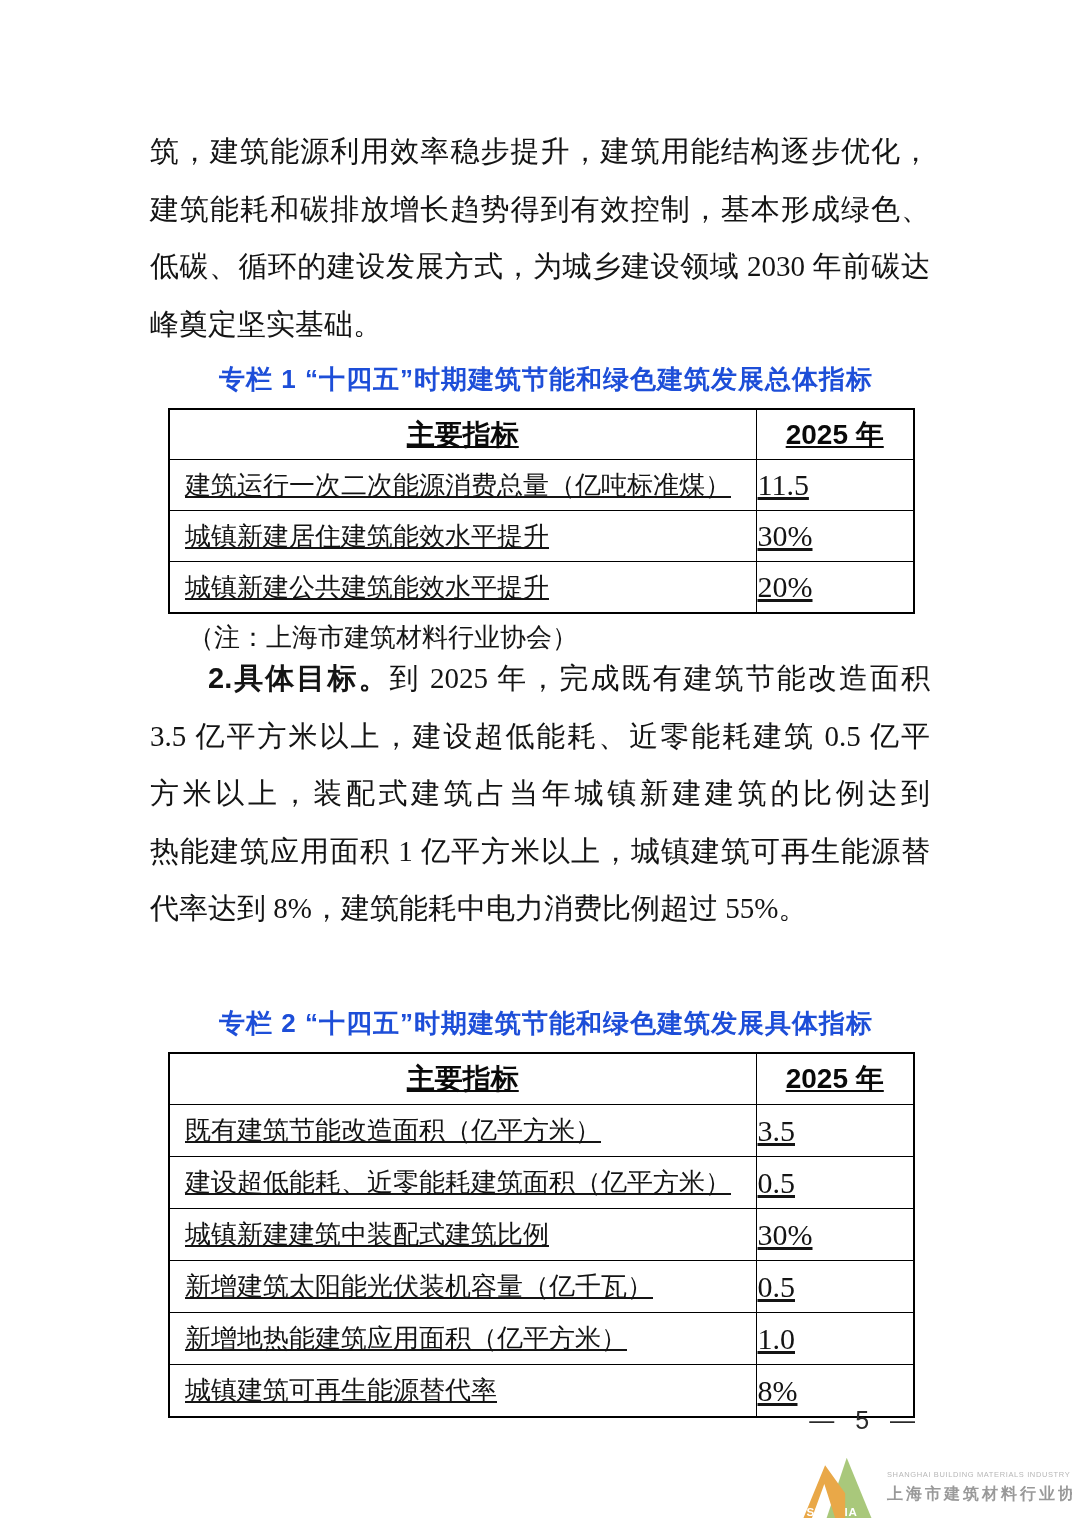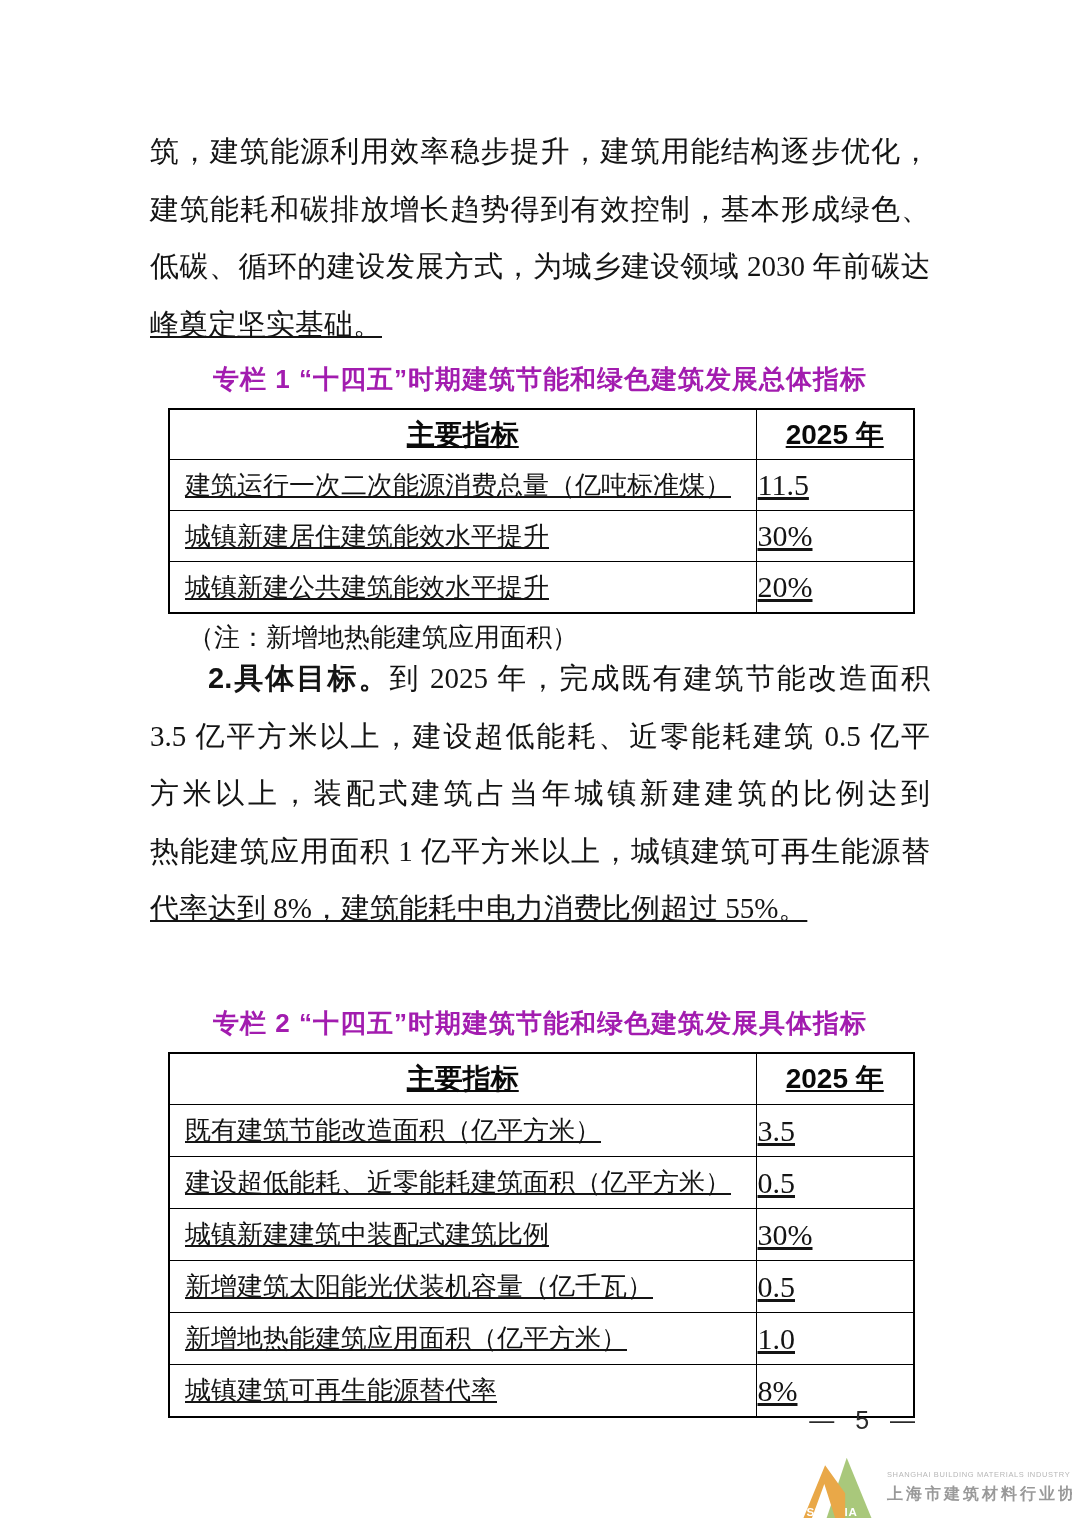--- a/index.html
+++ b/index.html
@@ -7,28 +7,28 @@
     position:relative;width:1072px;height:1527px;background:#ffffff;overflow:hidden;
     font-family:"Liberation Serif","DejaVu Serif",serif;color:#111;
   }
   
   .para{position:absolute;left:150px;width:780px;}
   .bline{
     font-size:29px;line-height:57.5px;height:57.5px;
     text-align:justify;text-align-last:justify;text-justify:inter-character;
     white-space:nowrap;color:#141414;
   }
-  .bline.last{text-align:left;text-align-last:left;text-decoration:underline;}
+  .bline.last{text-align:left;text-align-last:left;}
   .bline.indent{text-indent:58px;}
   .lead{font-family:"Liberation Sans","DejaVu Sans",sans-serif;font-weight:bold;}
   
   .box-title{
-    position:absolute;left:150px;width:780px;text-align:center;
+    position:absolute;left:156px;width:780px;text-align:center;
     font-family:"Liberation Sans","DejaVu Sans",sans-serif;font-weight:bold;
-    font-size:26px;letter-spacing:1px;color:#a21caf;
+    font-size:26px;letter-spacing:1px;color:#1d4ed8;
   }
   
   table.spec{
     position:absolute;left:168px;width:745px;border-collapse:collapse;
     table-layout:fixed;border:2.5px solid #000;
   }
   table.spec th,table.spec td{border:1.5px solid #000;overflow:hidden;text-decoration:underline;}
   table.spec th{
     font-family:"Liberation Sans","DejaVu Sans",sans-serif;font-weight:bold;
     font-size:28px;text-align:center;color:#0a0a0a;
@@ -110,21 +110,21 @@
       <td class="lbl">城镇新建居住建筑能效水平提升</td>
       <td class="val">30%</td>
     </tr>
     <tr>
       <td class="lbl">城镇新建公共建筑能效水平提升</td>
       <td class="val">20%</td>
     </tr>
   </tbody>
     </table>
 
-  <div class="note" id="note">（注：新增地热能建筑应用面积）</div>
+  <div class="note" id="note">（注：上海市建筑材料行业协会）</div>
 
   <div class="para" id="para2">
     <div class="bline indent"><span class="lead">2.具体目标。</span><span>到 2025 年，完成既有建筑节能改造面积</span></div>
     <div class="bline">3.5 亿平方米以上，建设超低能耗、近零能耗建筑 0.5 亿平</div>
     <div class="bline">方米以上，装配式建筑占当年城镇新建建筑的比例达到</div>
     <div class="bline">热能建筑应用面积 1 亿平方米以上，城镇建筑可再生能源替</div>
     <div class="bline last">代率达到 8%，建筑能耗中电力消费比例超过 55%。</div>
   </div>
 
   <div class="box-title" id="box2-title">专栏 2 “十四五”时期建筑节能和绿色建筑发展具体指标</div>

